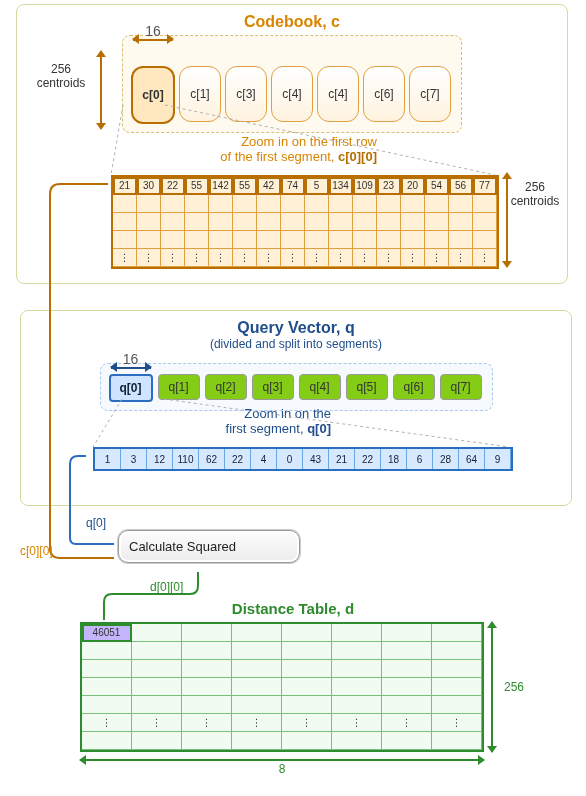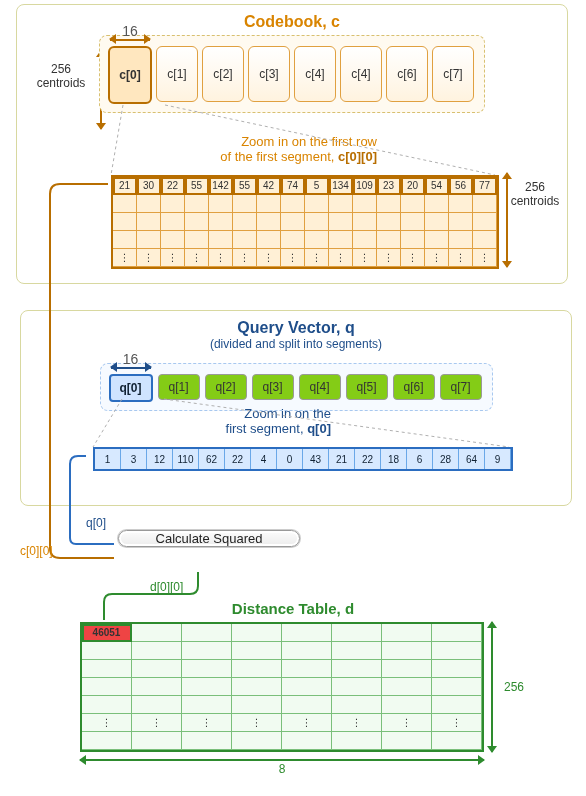--- a/index.html
+++ b/index.html
@@ -25,21 +25,21 @@
   .panel.query{position:absolute;left:20px;top:310px;width:552px;height:196px;}
 
   .panel-title{text-align:center;font-weight:bold;font-size:16px;margin:0 0 2px;}
   .panel-title.orange{color:var(--orange);}
   .panel-title.blue {color:var(--blue-dark);}
   .panel-sub{text-align:center;font-size:12px;color:var(--blue-dark);margin-top:-2px;margin-bottom:12px;}
 
   
   .seg-wrap{position:relative;margin:4px auto 0;width:fit-content;border:1px dashed #d8c070;border-radius:8px;padding:10px 10px 8px 8px;background:var(--yellow-bg);}
   .seg-row{display:flex;gap:4px;}
-  .seg{width:40px;height:54px;border:1px solid var(--orange-line);border-radius:6px;background:linear-gradient(180deg,#fff 0,#fff3df 100%);display:flex;align-items:center;justify-content:center;font-size:12px;color:#333;}
+  .seg{width:40px;height:54px;border:1px solid var(--orange-line);border-radius:12px;background:linear-gradient(180deg,#fff 0,#fff3df 100%);display:flex;align-items:center;justify-content:center;font-size:12px;color:#333;margin-top:20px;}
   .seg.first{border:2px solid var(--orange-dark);background:#ffe7bf;font-weight:bold;}
   .dim-label-left{position:absolute;left:16px;top:58px;font-size:12px;color:#333;text-align:center;width:56px;line-height:1.15;}
   .v-arrow{width:12px;position:absolute;top:46px;left:78px;height:78px;}
   .v-arrow::before,.v-arrow::after{content:"";position:absolute;left:5px;width:2px;background:var(--orange-dark);}
   .v-arrow::before{top:0;height:100%;}
 
   .arrow-head-up,.arrow-head-down{position:absolute;left:1px;width:0;height:0;border-left:5px solid transparent;border-right:5px solid transparent;}
   .arrow-head-up{top:-1px;border-bottom:7px solid var(--orange-dark);}
   .arrow-head-down{bottom:-1px;border-top:7px solid var(--orange-dark);}
 
@@ -82,29 +82,29 @@
   
   .bdetail{position:absolute;left:72px;top:136px;}
   .grid.blue{grid-template-columns:repeat(16,26px);grid-auto-rows:20px;border:2px solid var(--blue);}  
   .grid.blue .cell{border-right:1px solid var(--blue-line);background:#d7e9ff;font-size:10px;display:flex;align-items:center;justify-content:center;color:#123;}
 
   
   .flowlabel{position:absolute;font-size:12px;}
   .flowlabel.q{left:86px;top:516px;color:var(--blue-dark);}
   .flowlabel.c{left:20px;top:544px;color:var(--orange);}
 
-  .calc-box{position:absolute;left:118px;top:530px;width:160px;border:1px solid #999;border-radius:10px;background:linear-gradient(180deg,#fcfcfc,#ececec);box-shadow:inset 0 0 0 2px #fff,0 0 0 1px #ccc;padding:0 10px;font-size:13px;text-align:center;color:#222;}
+  .calc-box{position:absolute;left:118px;top:530px;width:160px;border:1px solid #999;border-radius:10px;background:linear-gradient(180deg,#fcfcfc,#ececec);box-shadow:inset 0 0 0 2px #fff,0 0 0 1px #ccc;padding:8px 10px;font-size:13px;color:#222;}
   .d-label{position:absolute;left:150px;top:580px;color:var(--green);font-size:12px;}
 
   
   .dist-title{position:absolute;left:0;top:600px;width:586px;text-align:center;font-weight:bold;font-size:15px;color:var(--green);}
   .dtable{position:absolute;left:80px;top:622px;}
   .grid.green{grid-template-columns:repeat(8,50px);grid-auto-rows:18px;border:2px solid var(--green);}
   .grid.green .cell{border-right:1px solid var(--green-line);border-bottom:1px solid var(--green-line);background:#f1fbf1;font-size:10px;display:flex;align-items:center;justify-content:center;color:#333;}
-  .grid.green .cell.first{background:#ef4444;outline:2px solid var(--green);outline-offset:-2px;font-weight:bold;}
+  .grid.green .cell.first{background:#c4b5fd;outline:2px solid var(--green);outline-offset:-2px;font-weight:normal;}
   .g256{position:absolute;top:50%;right:-40px;transform:translateY(-50%);color:var(--green);font-size:12px;}
   .g256-arrow{position:absolute;top:0;right:-14px;height:100%;width:12px;}
   .g256-arrow .line{position:absolute;left:5px;top:0;width:2px;height:100%;background:var(--green);}
   .g8{position:absolute;bottom:-24px;left:0;width:100%;text-align:center;color:var(--green);font-size:12px;}
   .g8-arrow{position:absolute;bottom:-14px;left:0;width:100%;height:12px;}
   .g8-arrow .line{position:absolute;top:5px;left:0;width:100%;height:2px;background:var(--green);}
   .g-head-l,.g-head-r{position:absolute;top:1px;width:0;height:0;border-top:5px solid transparent;border-bottom:5px solid transparent;}
   .g-head-l{left:-1px;border-right:7px solid var(--green);} .g-head-r{right:-1px;border-left:7px solid var(--green);}
   .g-head-u,.g-head-d{position:absolute;left:1px;width:0;height:0;border-left:5px solid transparent;border-right:5px solid transparent;}
   .g-head-u{top:-1px;border-bottom:7px solid var(--green);} .g-head-d{bottom:-1px;border-top:7px solid var(--green);}
@@ -133,21 +133,20 @@
   <div class="seg-wrap">
     <div class="h-arrow-16">
       <span class="lbl">16</span>
       <span class="h-arrow-line"></span>
         <span class="h-arrow-l"></span>
         <span class="h-arrow-r"></span>
     </div>
     <div class="seg-row" id="codebook-seg-row">
         <div class="seg first">c[0]</div>
         <div class="seg">c[1]</div>
-        <div class="seg">c[2]</div>
         <div class="seg">c[3]</div>
         <div class="seg">c[4]</div>
         <div class="seg">c[4]</div>
         <div class="seg">c[6]</div>
         <div class="seg">c[7]</div>
       </div>
   </div>
 
   <div class="zoom-cap orange zoom-orange">
     <span>Zoom in on the first row</span><br>

